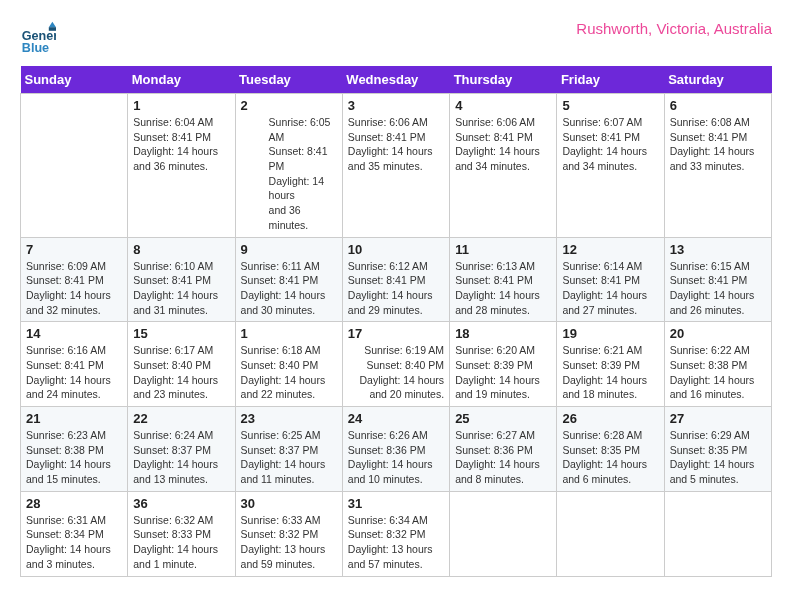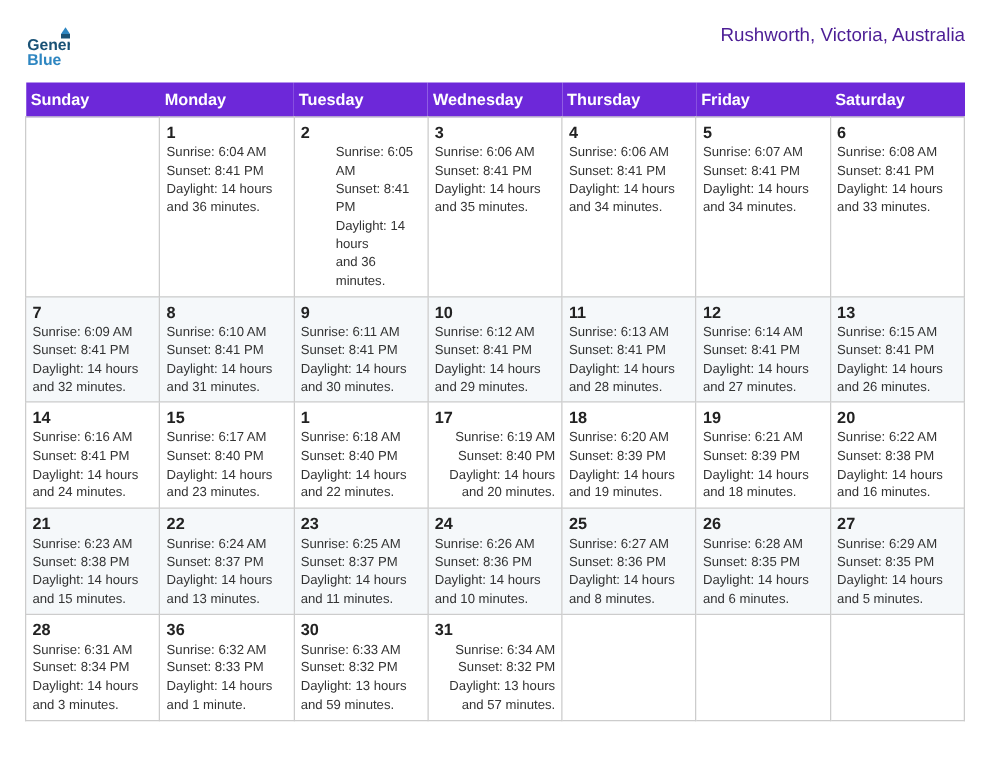--- a/index.html
+++ b/index.html
@@ -28,21 +28,21 @@
     .title-block {
       text-align: right;
     }
     .main-title {
       font-size: 32px;
       font-weight: bold;
       color: #222;
     }
     .subtitle {
       font-size: 15px;
-      color: #4c1d95;
+      color: #ec4899;
     }
     .calendar {
       width: 100%;
       border-collapse: collapse;
       font-size: 11px;
     }
     .calendar th {
       background: #6d28d9;
       color: #fff;
       padding: 6px 4px;
@@ -322,21 +322,21 @@
         </td>
         <td>
           <span class="day-num">30</span>
           <div class="day-info" style="white-space: pre-line;">Sunrise: 6:33 AM
 Sunset: 8:32 PM
 Daylight: 13 hours
 and 59 minutes.</div>
         </td>
         <td>
           <span class="day-num">31</span>
-          <div class="day-info" style="white-space: pre-line; text-align: right;">Sunrise: 6:34 AM
+          <div class="day-info" style="white-space: pre-line;">Sunrise: 6:34 AM
 Sunset: 8:32 PM
 Daylight: 13 hours
 and 57 minutes.</div>
         </td>
         <td class="empty-cell"></td>
         <td class="empty-cell"></td>
         <td class="empty-cell"></td>
       </tr>
     </tbody>
 </table>

